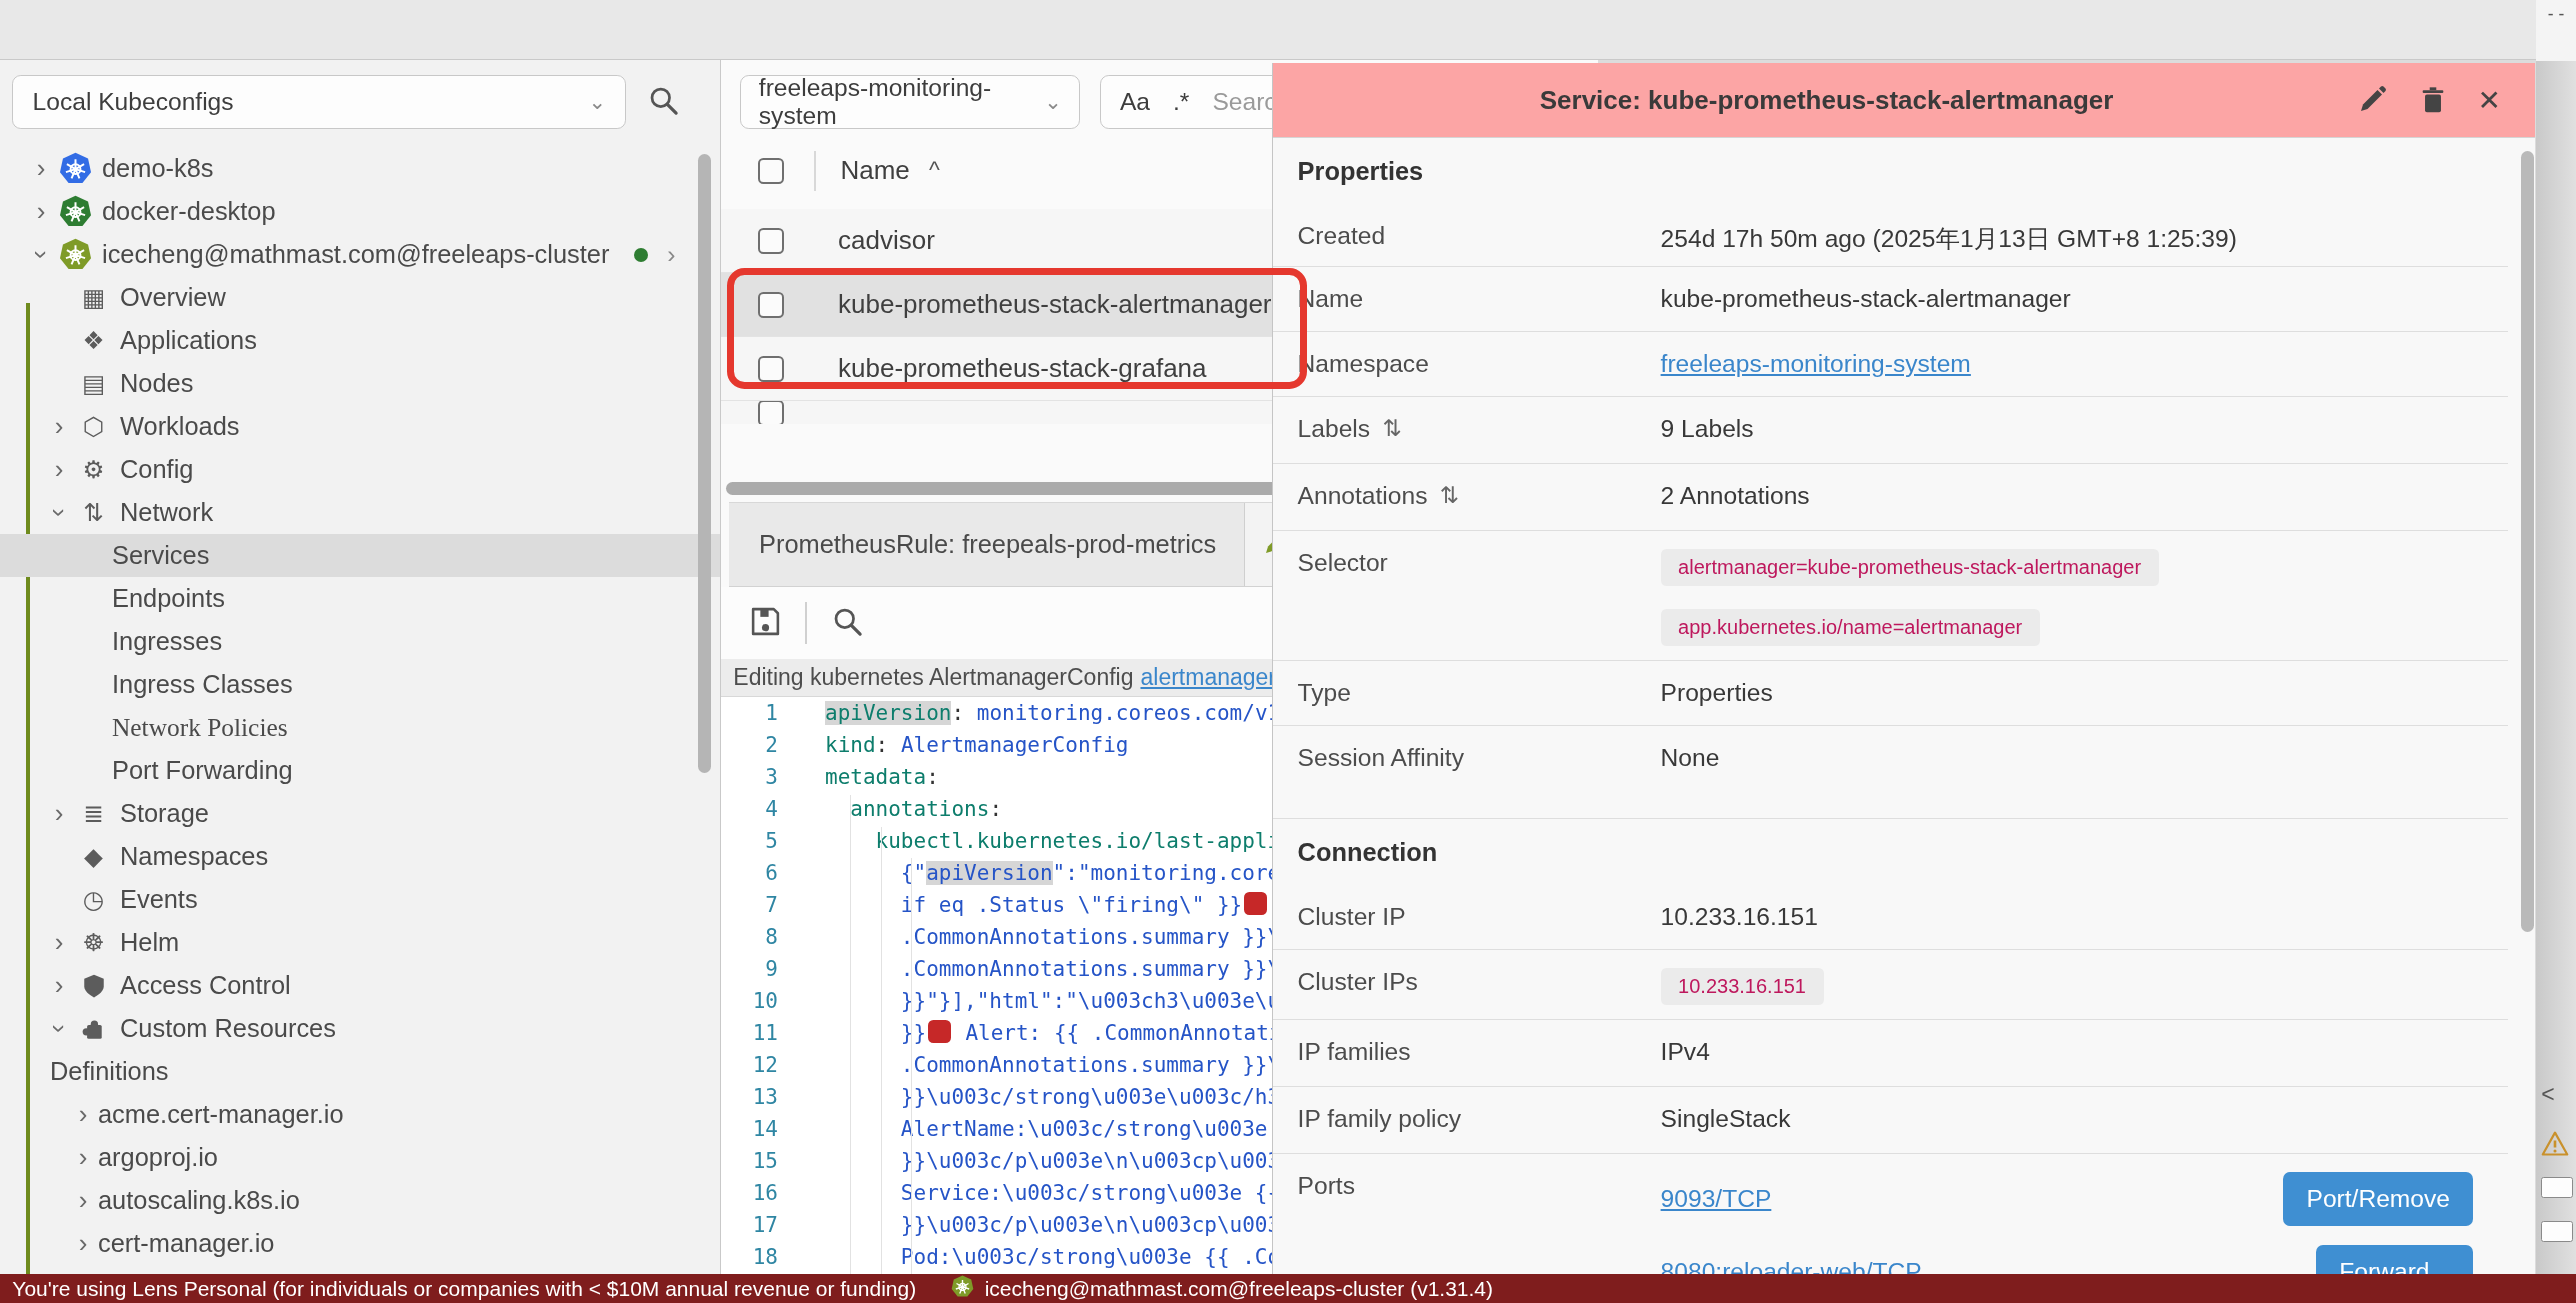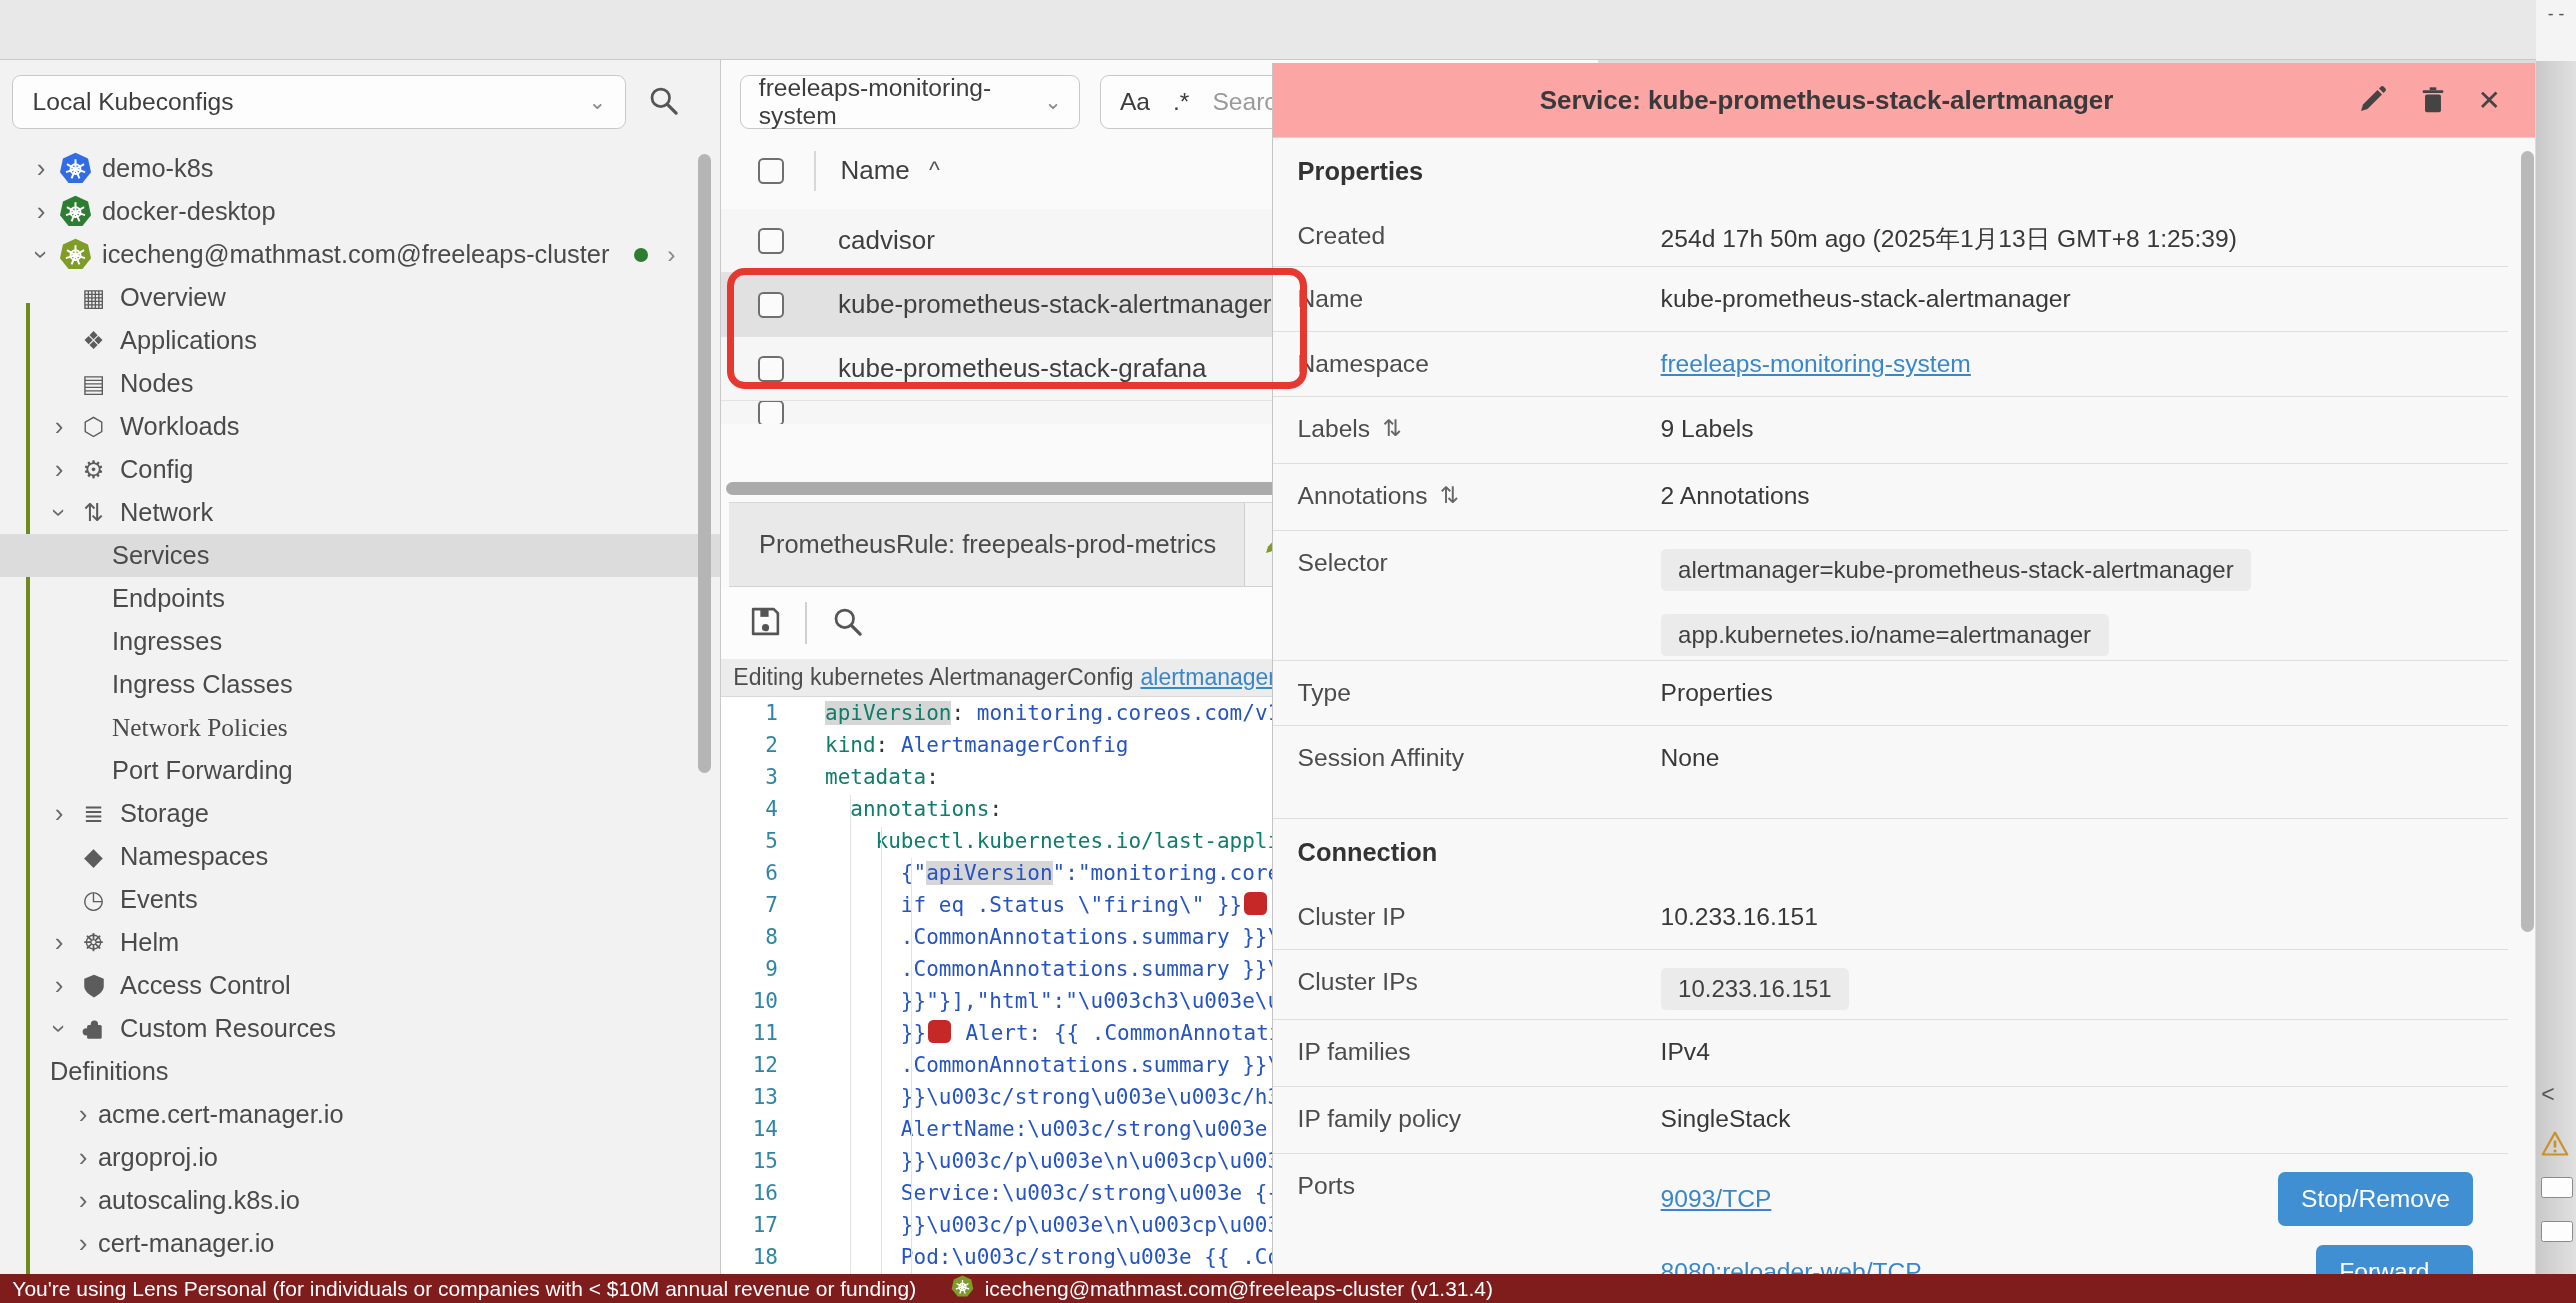--- a/index.html
+++ b/index.html
@@ -75,21 +75,21 @@
   #detail-header{left:0;top:0;width:1263px;height:75px;background:#fca5a5;border-bottom:0.9px solid #d5d5d5;display:flex;align-items:center;box-sizing:border-box;text-align:center;}
   #detail-title{margin-left:24.6px;font-size:26px;font-weight:bold;color:#3a3a3a;flex:1;}
   #detail-header .hicon{margin-right:30px;display:inline-flex;}
   #detail-header .x{margin-right:35px;font-size:28px;color:#444;}
   #detail-body{left:0;top:75px;width:1235px;}
   .sec-h{height:66px;display:flex;align-items:center;padding-left:24.6px;font-size:25.4px;font-weight:bold;color:#333;}
   .drow{display:flex;border-bottom:0.9px solid #dedede;padding-left:24.6px;box-sizing:border-box;}
   .drow .dlabel{width:363px;flex:0 0 auto;font-size:24.6px;color:#4c4c4c;display:flex;align-items:flex-start;gap:12.3px;}
   .drow .dvalue{font-size:24.6px;color:#383838;flex:1;}
   .drow a{color:#3a86cb;text-decoration:underline;}
-  .pill{display:inline-block;background:#ebebeb;border-radius:5.3px;padding:7px 17.5px;font-size:24px;color:#404040;}
+  .pill{display:inline-block;background:#ebebeb;border-radius:5.3px;padding:7px 17.5px;font-size:20px;color:#be185d;}
   .sorticon{color:#666;font-size:23px;}
   .portline{display:flex;align-items:center;justify-content:space-between;margin-bottom:19.3px;}
   .btn{background:#3f8fd2;color:#fff;border:none;border-radius:7px;font-size:24.6px;padding:13px 23px;font-family:"Liberation Sans",sans-serif;margin-right:35px;}
   #detail-scroll{left:1248px;top:88px;width:13px;height:781px;background:#b9b9b9;border-radius:7px;}
 
   
   #red-box{left:727px;top:268px;width:566px;height:107px;border:7px solid #e5382e;border-radius:17.5px;z-index:40;pointer-events:none;}
   #statusbar{left:0;top:1274px;width:2576px;height:30px;background:#7f1d1d;z-index:50;display:flex;align-items:center;color:#fff;font-size:21px;}
   #statusbar .lic{margin-left:12.3px;}
   #statusbar .grp{margin-left:35px;display:flex;align-items:center;gap:10.5px;}
@@ -521,21 +521,21 @@
         </div>
         <div class="dvalue">SingleStack</div>
       </div>
       <div class="drow" style="height: 149px; padding-top: 17.5px; box-sizing: border-box;">
         <div class="dlabel">
           <span>Ports</span>
         </div>
         <div class="dvalue">
           <div class="portline">
             <a href="#">9093/TCP</a>
-            <button class="btn">Stop/Remove</button>
+            <button class="btn">Port/Remove</button>
           </div>
           <div class="portline">
             <a href="#">8080:reloader-web/TCP</a>
             <button class="btn">Forward...</button>
           </div>
         </div>
       </div>
     </div>
   <div id="detail-scroll" class="abs"></div>
 </div>

